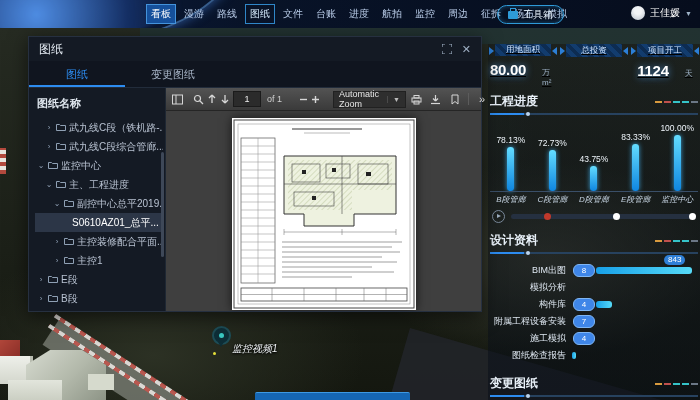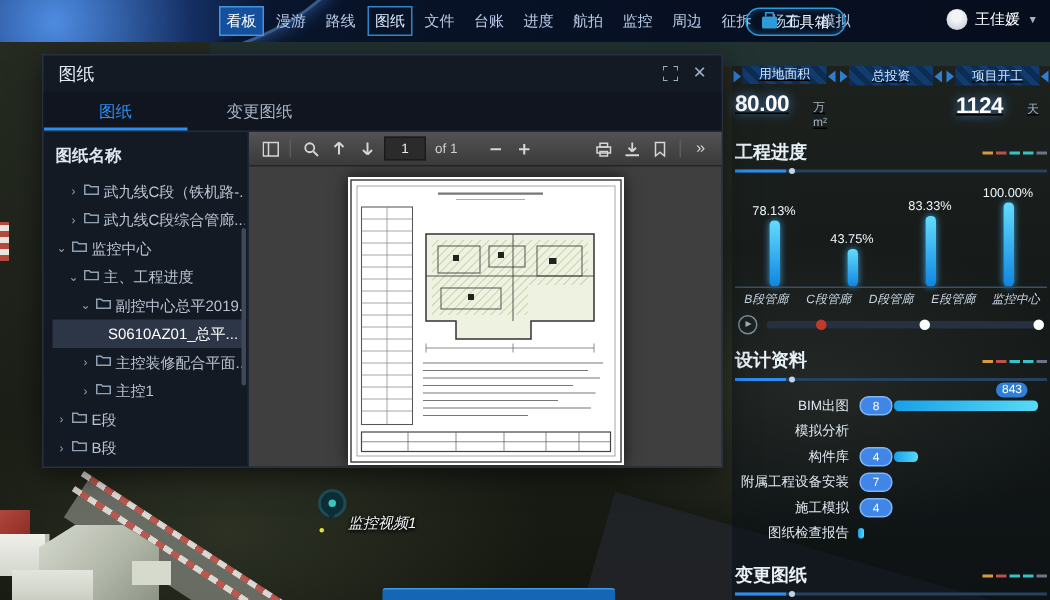--- a/index.html
+++ b/index.html
@@ -330,20 +330,24 @@
           <span class="pi" style="margin-left:14px">
             <svg width="9" height="9" viewBox="0 0 9 9">
                 <line x1="1" y1="4.5" x2="8" y2="4.5" stroke="#d6d6d6" stroke-width="1.4"></line>
               </svg>
             </span>
           <span class="pi">
             <svg width="9" height="9" viewBox="0 0 9 9">
                 <path d="M4.5 1v7M1 4.5h7" stroke="#d6d6d6" stroke-width="1.4"></path>
               </svg>
             </span>
+          <span class="zoom-select">
+            <span>Automatic Zoom</span>
+            <span class="zs-caret">▼</span>
+          </span>
           <span class="tb-right">
             <span class="pi">
               <svg width="11" height="11" viewBox="0 0 11 11">
                   <rect x="1" y="4" width="9" height="4" fill="none" stroke="#d6d6d6"></rect>
                   <rect x="3" y="1.5" width="5" height="2.5" fill="none" stroke="#d6d6d6"></rect>
                   <rect x="3" y="7" width="5" height="3" fill="none" stroke="#d6d6d6"></rect>
                 </svg>
               </span>
             <span class="pi">
               <svg width="11" height="11" viewBox="0 0 11 11">
@@ -477,20 +481,24 @@
           <span class="dash" style="background: rgb(107, 119, 134);"></span>
         </span>
     </div>
     <div class="sec-underline"></div>
     <div class="chart-cols" id="chart-cols">
         <div class="ccol">
           <div class="pct">78.13%</div>
           <div class="vbar" style="height: 44px;"></div>
         </div>
         <div class="ccol">
+          <div class="pct">72.73%</div>
+          <div class="vbar" style="height: 41px;"></div>
+        </div>
+        <div class="ccol">
           <div class="pct">43.75%</div>
           <div class="vbar" style="height: 25px;"></div>
         </div>
         <div class="ccol">
           <div class="pct">83.33%</div>
           <div class="vbar" style="height: 47px;"></div>
         </div>
         <div class="ccol">
           <div class="pct">100.00%</div>
           <div class="vbar" style="height: 56px;"></div>

